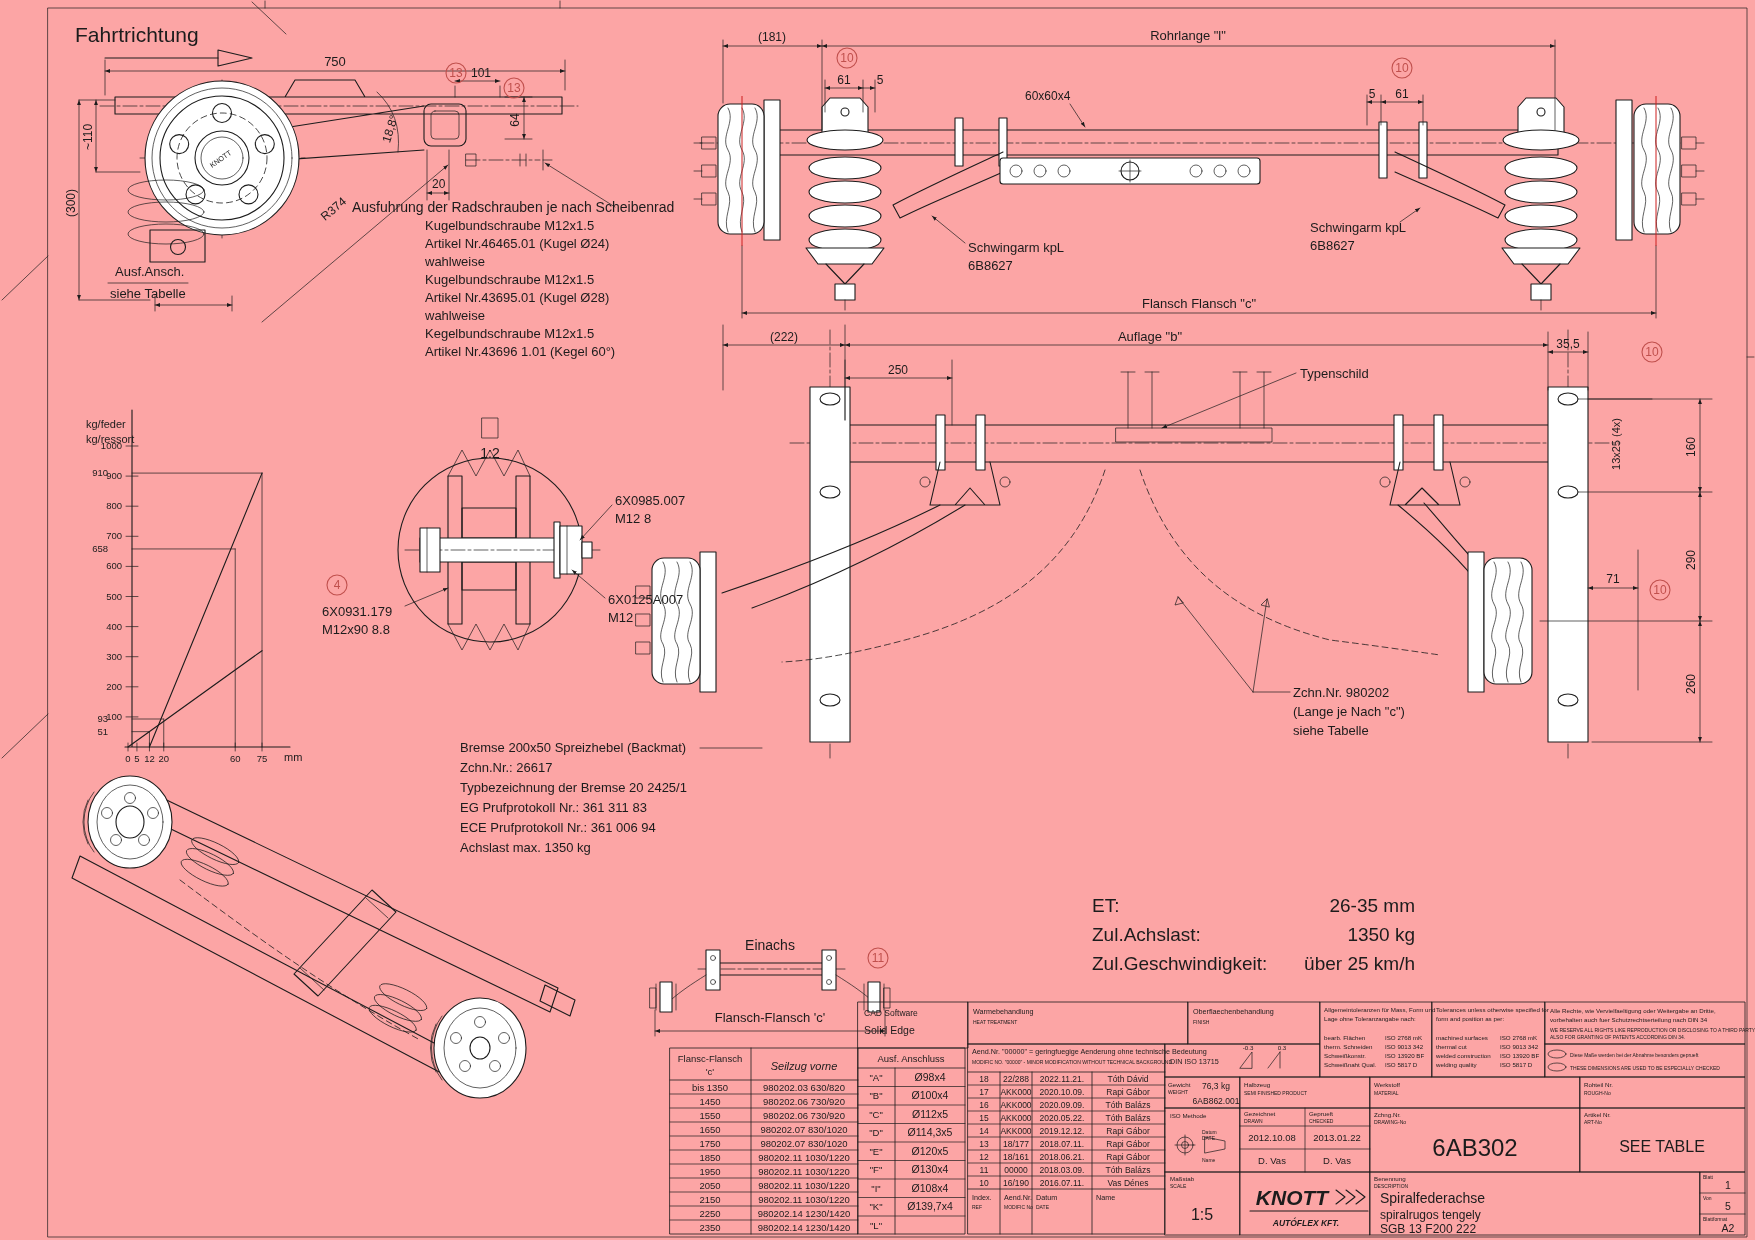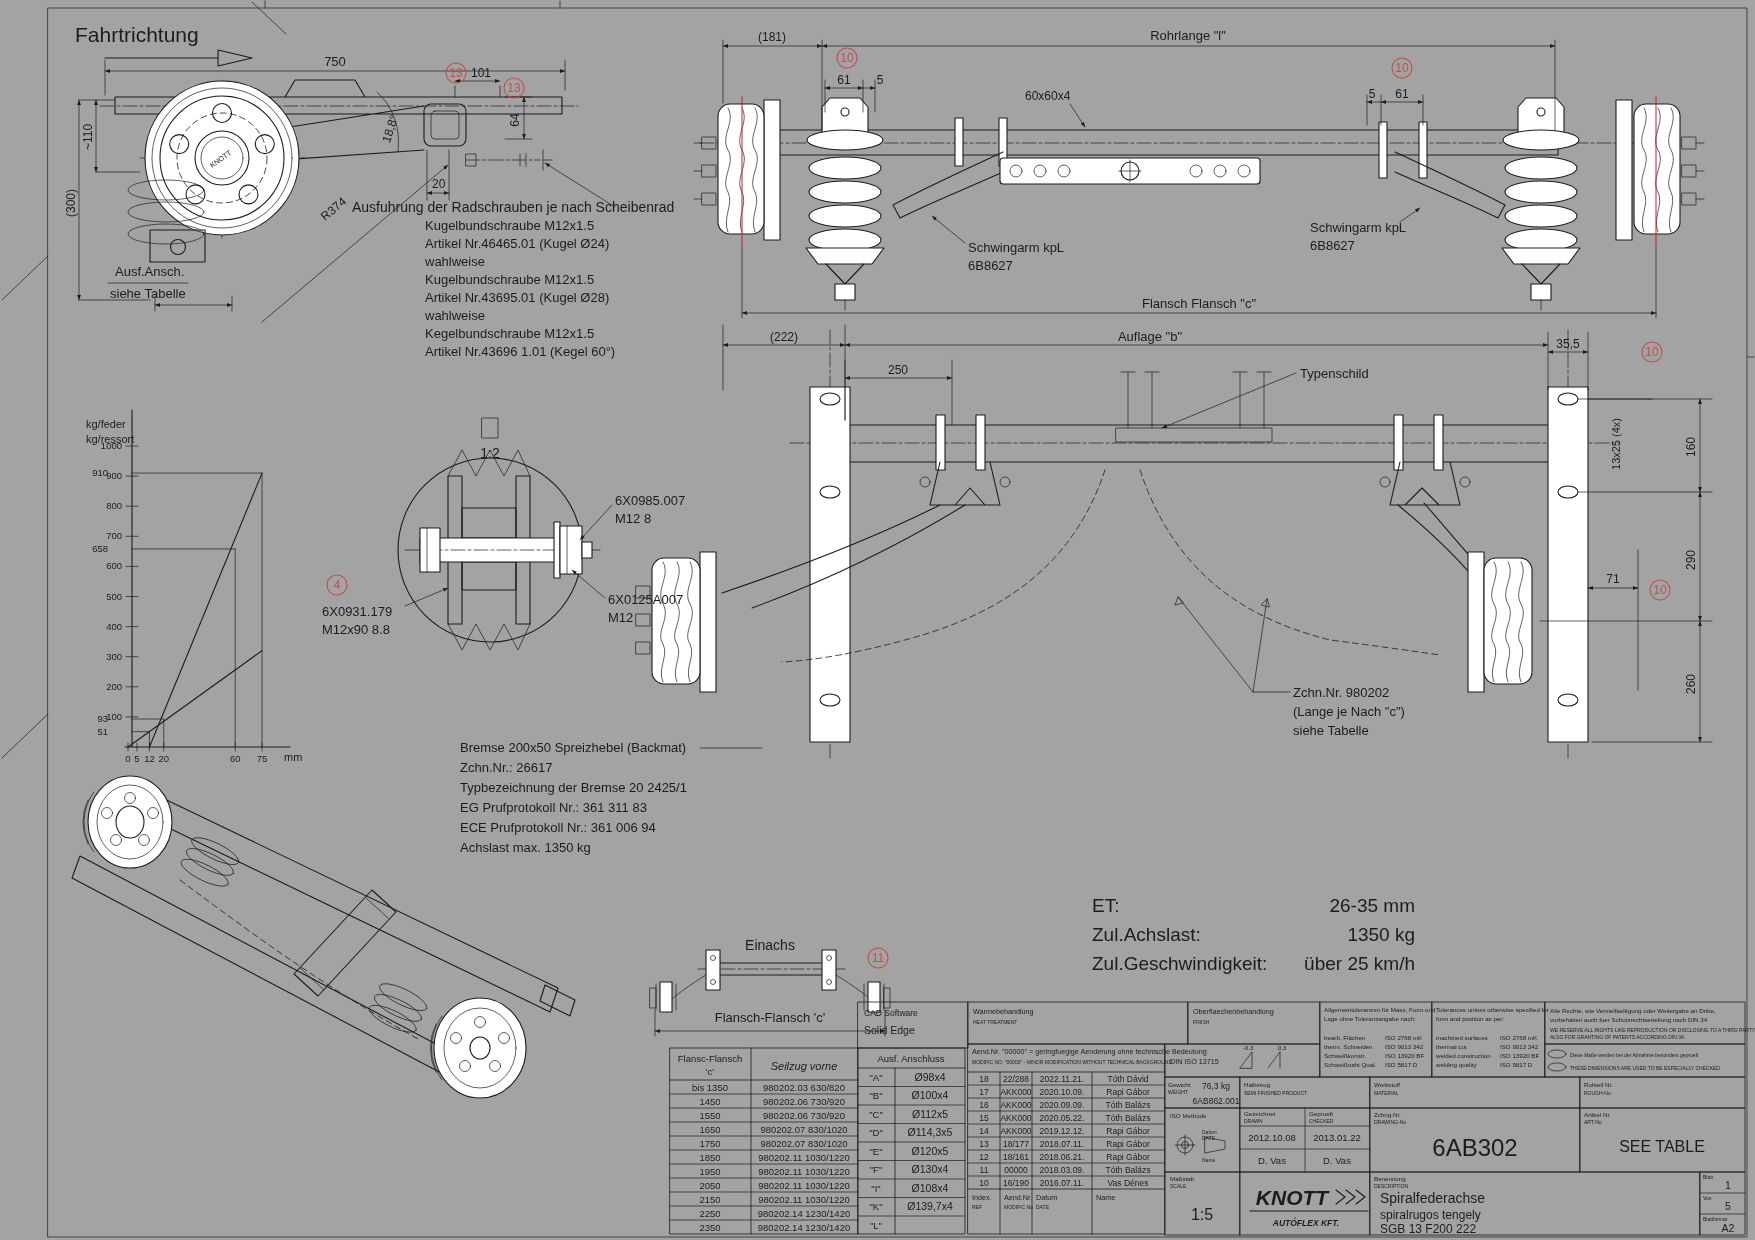--- a/index.html
+++ b/index.html
@@ -1,16 +1,16 @@
 <!DOCTYPE html>
 <html><head>
 <meta charset="utf-8">
 <style>
   html,body{margin:0;padding:0;background:#e8e8e8;font-family:"Liberation Sans",sans-serif}
-  #sheet{position:relative;width:1755px;height:1240px;background:#a3a3a3;margin:0 auto}
+  #sheet{position:relative;width:1755px;height:1240px;background:#fca5a5;margin:0 auto}
   svg{display:block}
   .s{stroke:#1c1c1c;fill:none;stroke-width:1.1;stroke-linecap:round;stroke-linejoin:round}
   .thin{stroke-width:.7}
   .t{stroke-width:.8}
   .w{fill:#fff}
   .cl{stroke-dasharray:14 3 3 3;stroke-width:.7}
   .dash{stroke-dasharray:6 4;stroke-width:.8}
   .red{stroke:#cc1f1f;stroke-width:1}
   text{fill:#1c1c1c;font-family:"Liberation Sans",sans-serif}
   .t5{font-size:5px}.t6{font-size:6.2px}.t7{font-size:7.2px}.t8{font-size:8.5px}

